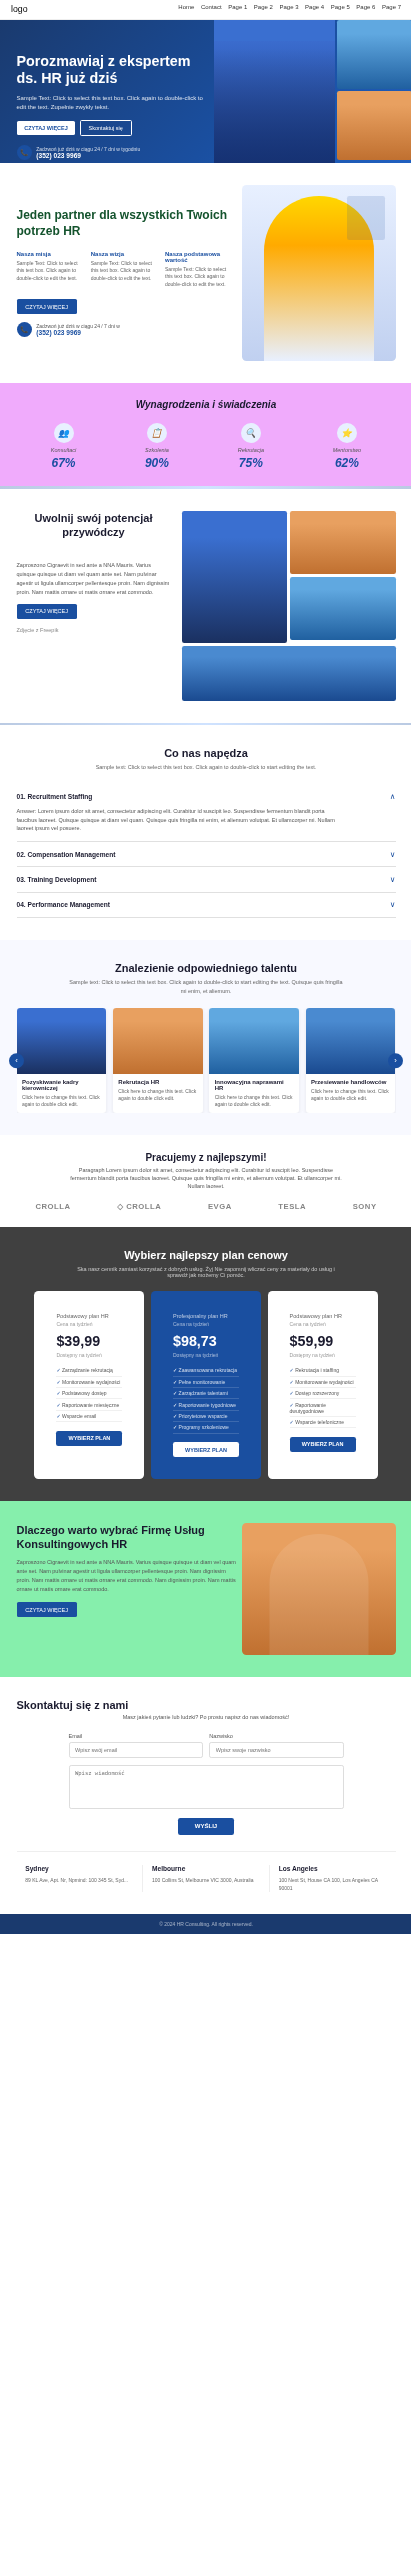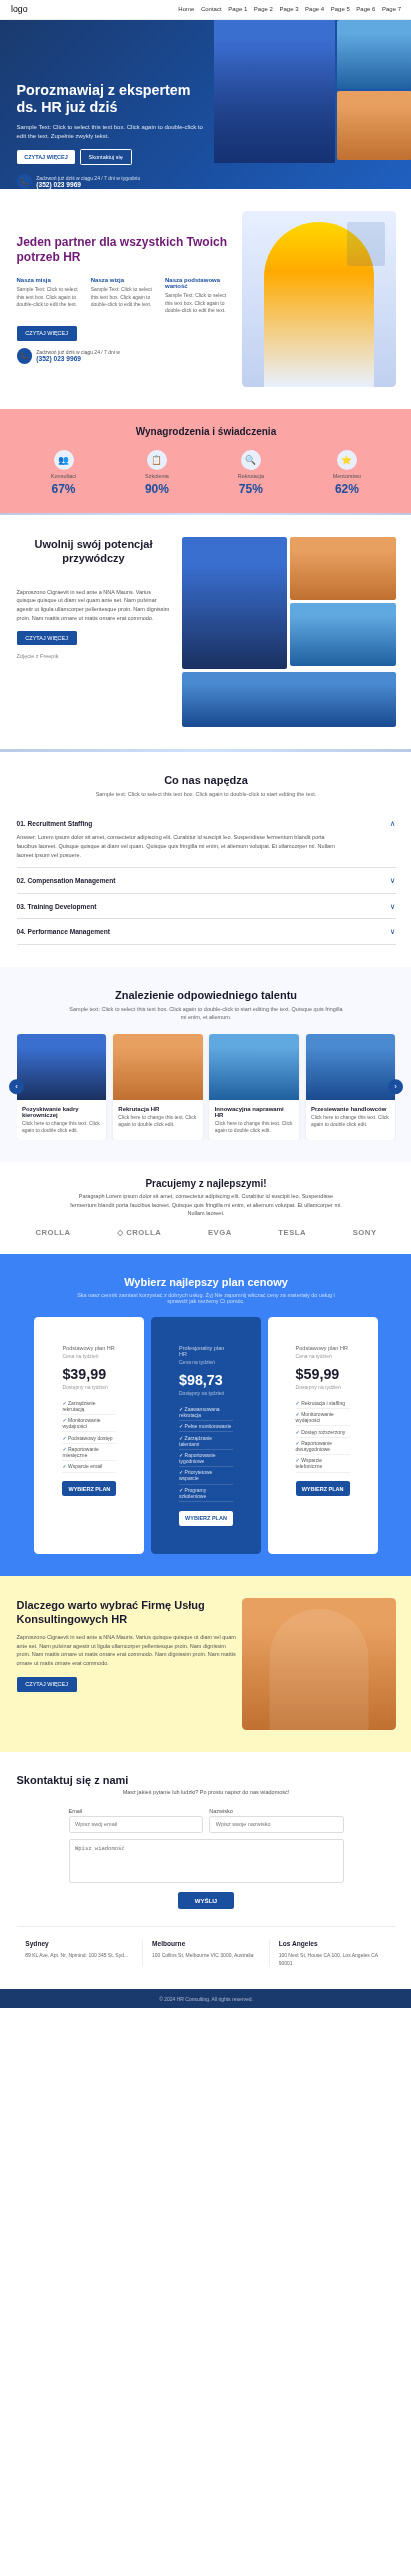--- a/index.html
+++ b/index.html
@@ -1,60 +1,60 @@
 <!DOCTYPE html>
 <html style="font-size:8.8px"><head>
   <meta charset="utf-8">
   <style>
     * { margin: 0; padding: 0; box-sizing: border-box; }
     body { font-family: Arial, sans-serif; width: 412px; background: #fff; overflow-x: hidden; }
 
     
     nav {
-      display: flex; align-items: center; justify-content: space-between;
+      display: flex; align-items: flex-start; justify-content: space-between;
       padding: 4.4px 11px; background: #fff; border-bottom: 0.5px solid #eee;
       position: sticky; top: 0; z-index: 100;
     }
     .nav-links { display: flex; gap: 6.6px; }
     .nav-links a { font-size: 6px; color: #333; text-decoration: none; }
 
     
     .hero {
       background: linear-gradient(135deg, #1a3a6e 0%, #1a4fa0 60%, #2060c0 100%);
       padding: 22px 16.5px 0 16.5px; min-height: 143px; position: relative; overflow: hidden;
       display: flex; align-items: flex-start;
     }
     .hero-content { color: #fff; max-width: 187px; padding-top: 11px; }
-    .hero-content h1 { font-size: 14.3px; font-weight: 800; line-height: 1.2; margin-bottom: 6.6px; margin-top: 29px; }
+    .hero-content h1 { font-size: 14.3px; font-weight: 800; line-height: 1.2; margin-bottom: 6.6px; }
     .hero-content p { font-size: 6px; margin-bottom: 8.8px; opacity: 0.85; line-height: 1.5; }
     .hero-btns { display: flex; gap: 4.4px; margin-bottom: 8.8px; align-items: center; }
     .btn-primary { background: #fff; color: #1a4fa0; padding: 3.8px 7.7px; border: none; border-radius: 1.6px; font-size: 5.5px; font-weight: bold; cursor: pointer; }
     .btn-outline { background: transparent; color: #fff; padding: 3.8px 7.7px; border: 0.5px solid #fff; border-radius: 1.6px; font-size: 5.5px; cursor: pointer; }
     .hero-images { position: absolute; right: 0; top: 0; bottom: 0; width: 198px; display: flex; gap: 2.2px; }
     .hero-img-main { width: 121px; height: 143px; background: linear-gradient(180deg, #2a5faa 0%, #1a3a6e 100%); overflow: hidden; }
     .hero-img-side { display: flex; flex-direction: column; gap: 2.2px; width: 75px; }
     .hero-img-s1 { height: 69px; background: #3a6fd0; }
     .hero-img-s2 { height: 69px; background: #2a5aaa; }
 
     
     .one-partner { display: flex; gap: 11px; padding: 22px 16.5px; align-items: center; }
     .one-partner-left { flex: 1; }
-    .one-partner-left h2 { font-size: 12px; font-weight: 800; color: #701a75; line-height: 1.3; margin-bottom: 11px; }
+    .one-partner-left h2 { font-size: 12px; font-weight: 800; color: #14532d; line-height: 1.3; margin-bottom: 11px; }
     .values-row { display: flex; gap: 8.8px; margin-bottom: 11px; }
     .value-col { flex: 1; }
     .value-col h4 { font-size: 6px; font-weight: bold; color: #1a4fa0; margin-bottom: 3.3px; }
     .value-col p { font-size: 5px; color: #666; line-height: 1.5; }
     .read-more-btn { background: #1a4fa0; color: #fff; border: none; padding: 4.4px 8.8px; border-radius: 1.6px; font-size: 5.5px; cursor: pointer; }
     .contact-row { display: flex; align-items: center; gap: 4.4px; margin-top: 8.8px; font-size: 5.5px; color: #333; }
     .phone-icon { width: 15.4px; height: 15.4px; background: #1a4fa0; border-radius: 50%; display: flex; align-items: center; justify-content: center; color: #fff; font-size: 6.6px; }
     .one-partner-right { width: 154px; }
     .partner-img { width: 154px; height: 176px; background: linear-gradient(180deg, #e8f0ff 0%, #c0d0f0 100%); border-radius: 4.4px; position: relative; overflow: hidden; display: flex; align-items: center; justify-content: center; }
 
     
-    .stats-section { background: #fca5a5; padding: 16.5px; }
+    .stats-section { background: #f0abfc; padding: 16.5px; font-style: italic; }
     .stats-section h2 { text-align: center; font-size: 10px; font-weight: 800; color: #1a1a2e; margin-bottom: 13px; }
     .stats-row { display: flex; justify-content: space-around; }
     .stat-item { text-align: center; display: flex; flex-direction: column; align-items: center; gap: 3.3px; }
     .stat-icon { width: 20px; height: 20px; background: #e8f0ff; border-radius: 50%; display: flex; align-items: center; justify-content: center; font-size: 8.8px; }
     .stat-label { font-size: 5.5px; color: #555; }
     .stat-value { font-size: 12px; font-weight: 800; color: #1a4fa0; }
 
     
     .leadership { display: flex; gap: 11px; padding: 22px 16.5px; }
     .leadership-left { max-width: 154px; }
@@ -94,44 +94,44 @@
     .carousel-arrow.right { right: -7.7px; }
 
     
     .partners { padding: 16.5px; }
     .partners h2 { text-align: center; font-size: 10px; font-weight: 800; color: #1a1a2e; margin-bottom: 3.3px; }
     .partners .subtitle { text-align: center; font-size: 5.5px; color: #555; margin-bottom: 11px; line-height: 1.5; max-width: 275px; margin-left: auto; margin-right: auto; }
     .partners-row { display: flex; justify-content: space-around; align-items: center; flex-wrap: wrap; gap: 8.8px; }
     .partner-logo { font-size: 7.7px; font-weight: bold; color: #333; opacity: 0.6; letter-spacing: 0.5px; }
 
     
-    .pricing { background: #3b82f6; padding: 22px 16.5px; }
+    .pricing { background: #404040; padding: 22px 16.5px; }
     .pricing h2 { text-align: center; font-size: 11px; font-weight: 800; color: #fff; margin-bottom: 4.4px; }
     .pricing .subtitle { text-align: center; font-size: 5.5px; color: rgba(255,255,255,0.7); margin-bottom: 13px; max-width: 275px; margin-left: auto; margin-right: auto; }
     .pricing-cards { display: flex; gap: 6.6px; justify-content: center; }
-    .pricing-card { background: #fff; border-radius: 4.4px; padding: 28px; flex: 1; max-width: 110px; }
+    .pricing-card { background: #fff; border-radius: 4.4px; padding: 22px; flex: 1; max-width: 110px; }
     .pricing-card.featured { background: #1a4fa0; color: #fff; }
     .pricing-tier { font-size: 5.5px; color: #666; margin-bottom: 2.2px; }
     .pricing-card.featured .pricing-tier { color: rgba(255,255,255,0.7); }
     .pricing-sub { font-size: 5px; color: #999; margin-bottom: 6.6px; }
     .pricing-card.featured .pricing-sub { color: rgba(255,255,255,0.6); }
     .pricing-price { font-size: 14.3px; font-weight: 800; color: #1a1a2e; margin-bottom: 2.2px; }
     .pricing-card.featured .pricing-price { color: #fff; }
     .pricing-period { font-size: 5px; color: #999; margin-bottom: 7.7px; }
     .pricing-card.featured .pricing-period { color: rgba(255,255,255,0.6); }
     .pricing-features { list-style: none; margin-bottom: 8.8px; }
     .pricing-features li { font-size: 5px; color: #555; padding: 2.2px 0; border-bottom: 0.5px solid #f0f0f0; }
     .pricing-card.featured .pricing-features li { color: rgba(255,255,255,0.8); border-bottom-color: rgba(255,255,255,0.15); }
     .pricing-features li::before { content: '✓ '; color: #1a4fa0; }
     .pricing-card.featured .pricing-features li::before { color: #fff; }
     .pricing-btn { width: 100%; padding: 4.4px; background: #1a4fa0; color: #fff; border: none; border-radius: 2.2px; font-size: 5.5px; font-weight: bold; cursor: pointer; }
     .pricing-card.featured .pricing-btn { background: #fff; color: #1a4fa0; }
 
     
-    .why-section { display: flex; gap: 5px; padding: 22px 16.5px; background: #fef9c3; }
+    .why-section { display: flex; gap: 5px; padding: 22px 16.5px; background: #86efac; }
     .why-left { flex: 1; }
     .why-left h2 { font-size: 11px; font-weight: 800; color: #1a1a2e; line-height: 1.3; margin-bottom: 6.6px; }
     .why-left p { font-size: 5.5px; color: #555; line-height: 1.6; margin-bottom: 8.8px; }
     .why-right { width: 154px; }
     .why-img { width: 154px; height: 132px; background: linear-gradient(180deg, #3a6fd0 0%, #1a3a6e 100%); border-radius: 4.4px; }
 
     
     .contact-section { padding: 22px 16.5px; }
     .contact-section h2 { text-align: left; font-size: 11px; font-weight: 800; color: #1a1a2e; margin-bottom: 3.3px; }
     .contact-section .subtitle { text-align: center; font-size: 5.5px; color: #555; margin-bottom: 13px; }

